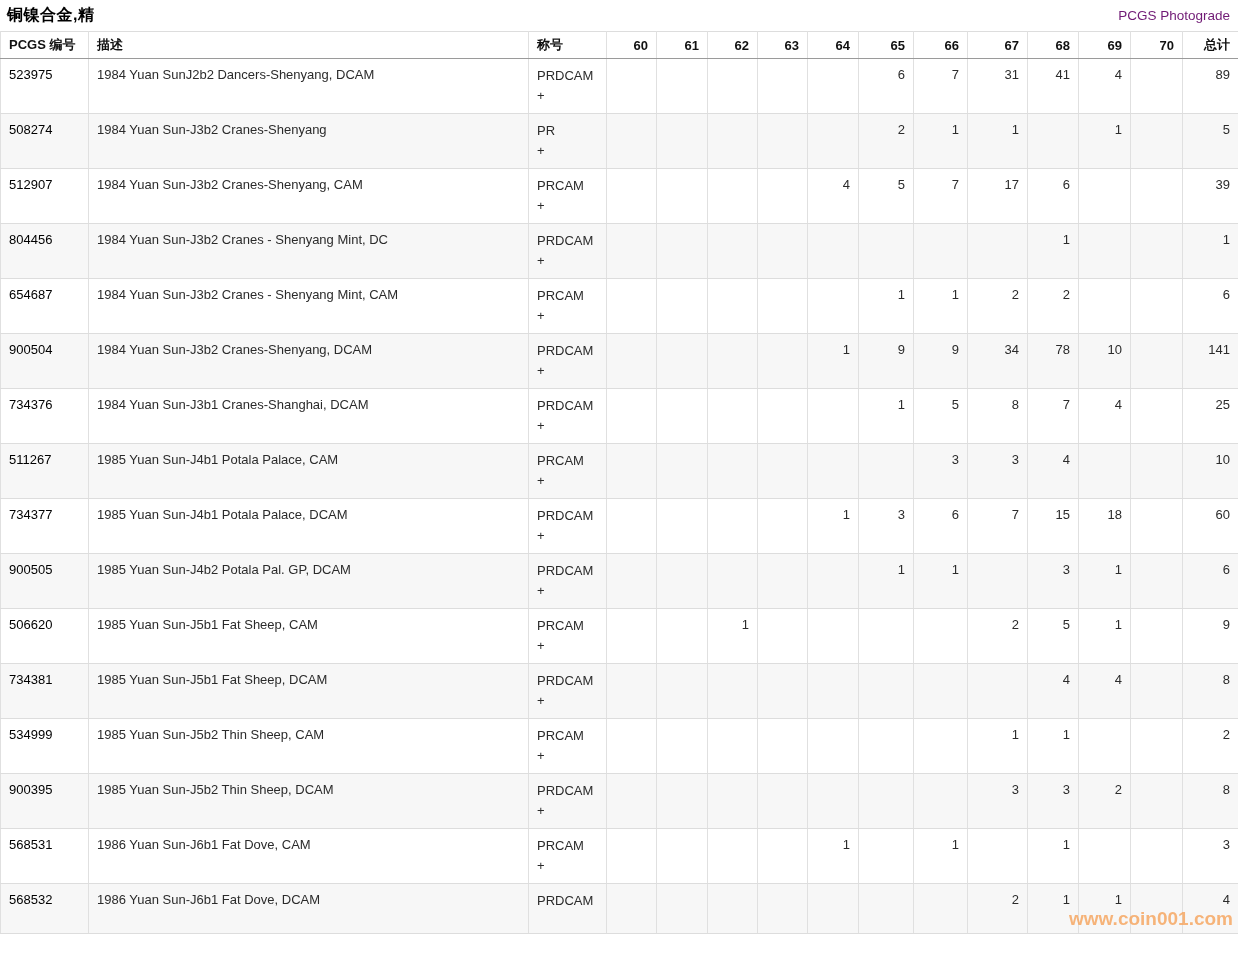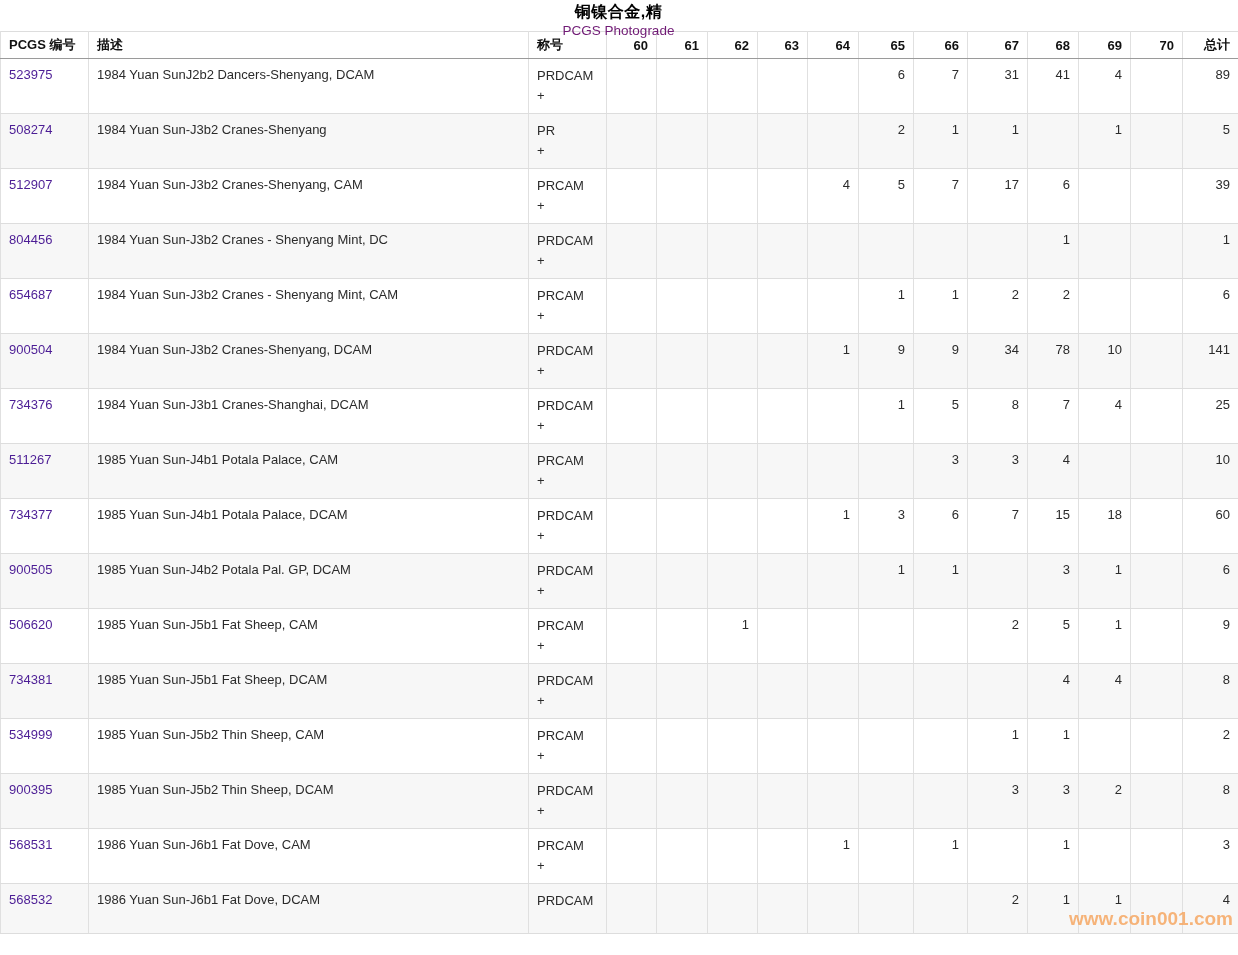--- a/index.html
+++ b/index.html
@@ -4,21 +4,21 @@
 <style>
   * { margin: 0; padding: 0; box-sizing: border-box; }
   html, body { width: 1238px; background: #fff; }
   body {
     font-family: "Liberation Sans", "DejaVu Sans", sans-serif;
     width: 1238px; height: 955px; overflow: hidden; position: relative;
     color: #222;
   }
   .topbar {
     display: flex; justify-content: space-between; align-items: center;
-    height: 31px; padding: 2px 8px 2px 7px; flex-direction: column;
+    height: 31px; padding: 2px 8px 2px 7px;
   }
   .page-title { font-size: 16px; font-weight: 700; color: #000; letter-spacing: .5px; }
   .photograde-link { font-size: 13.5px; color: #701a75; text-decoration: none; cursor: pointer; }
 
   table.pop {
     width: 1238px; table-layout: fixed; border-collapse: collapse;
     border-top: 1px solid #ddd;
   }
   th, td {
     border-left: 1px solid #e0e0e0; border-right: 1px solid #e0e0e0;
@@ -30,21 +30,21 @@
     background: #fff; vertical-align: middle;
   }
   tbody td {
     height: 50px; vertical-align: top; padding: 7px 8px;
     border-bottom: 1px solid #ddd; color: #2b2b2b; line-height: 18px;
   }
   tbody tr:nth-child(even) td { background: #f7f7f7; }
   .left { text-align: left; }
   .num { text-align: right; }
   .desc { white-space: normal; }
-  a.pcgs-link { color: #4c1d95; text-decoration: none; cursor: pointer; }
+  a.pcgs-link { color: #000000; text-decoration: none; cursor: pointer; }
   .desig { display: block; line-height: 20px; }
   .watermark {
     position: absolute; right: 5px; top: 908px;
     font-size: 19px; font-weight: 700; color: #f6a55e; opacity: 0.82;
     letter-spacing: 0px; pointer-events: none;
   }
 </style>
 </head>
 <body>
 

